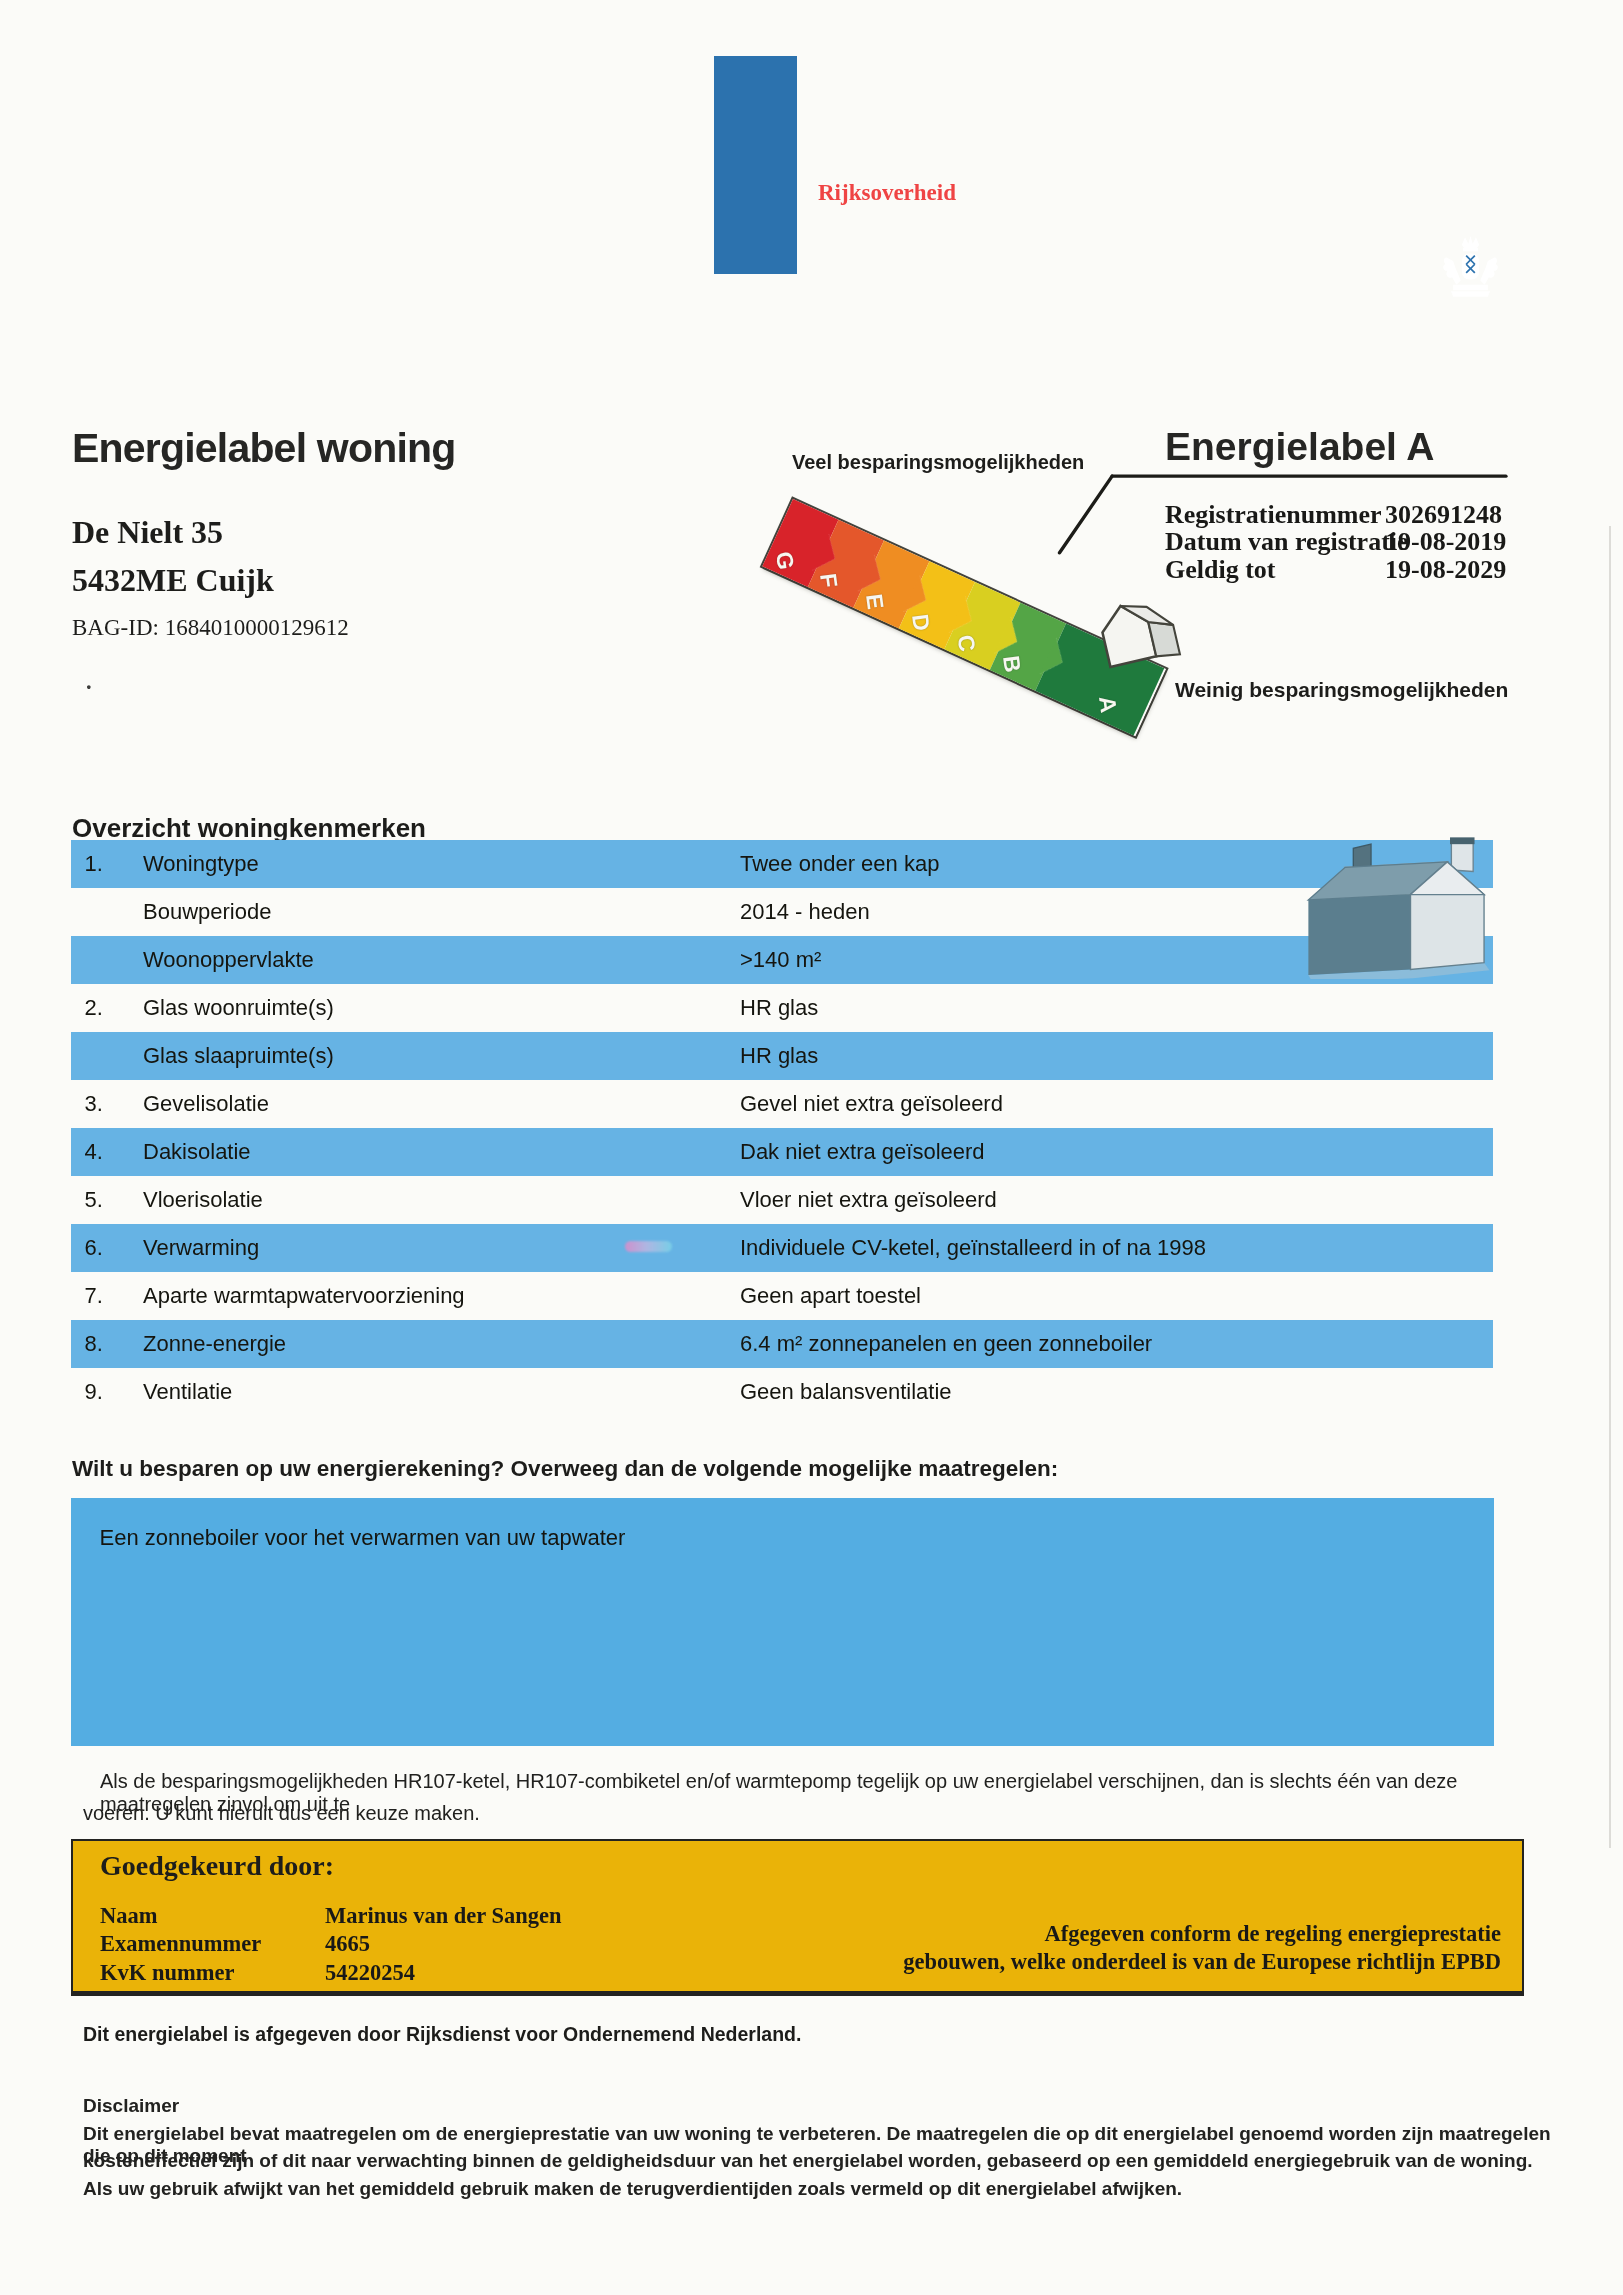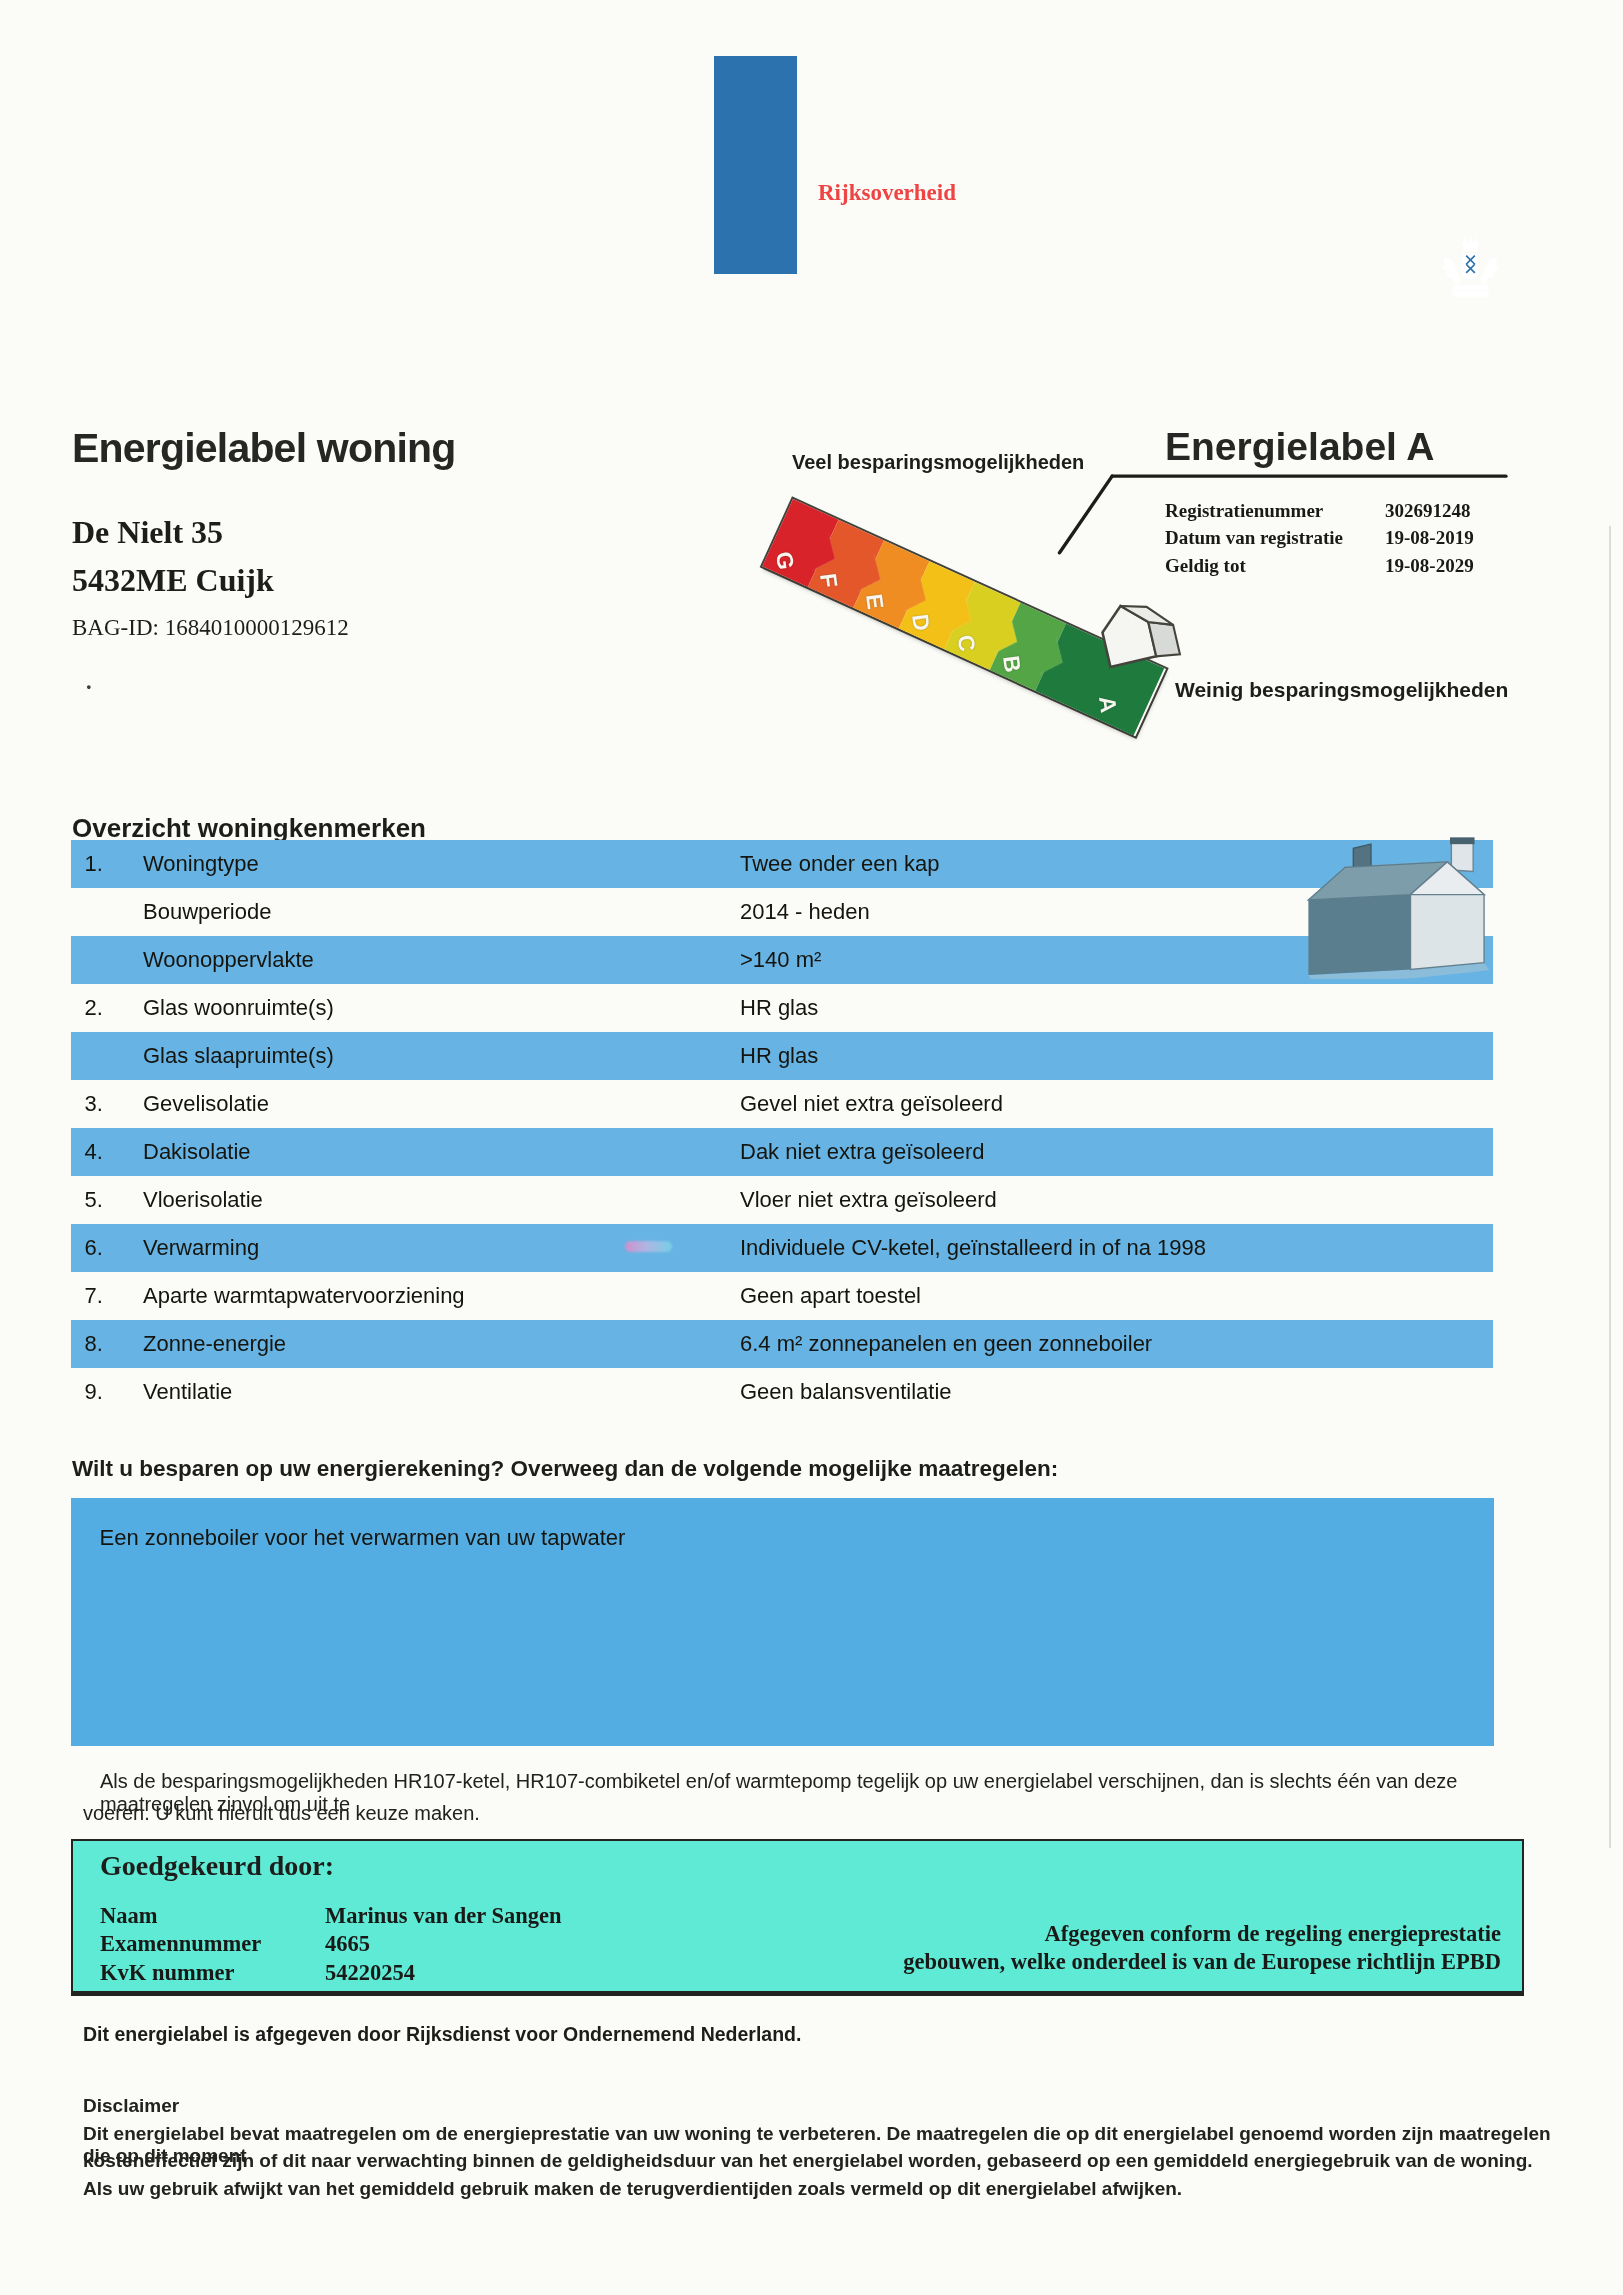--- a/index.html
+++ b/index.html
@@ -19,21 +19,21 @@
   .addr1{left:72px;top:514px;font-size:32px;font-weight:bold;}
   .addr2{left:72px;top:562px;font-size:32px;font-weight:bold;}
   .bagid{left:72px;top:615px;font-size:23px;font-weight:normal;}
   .stray-mark{left:86px;top:669px;font-size:22.5px;font-weight:bold;color:#3c3c3a;}
 
   
   .more-savings{left:792px;top:451px;font-size:20px;font-weight:bold;}
   .label-title{left:1165px;top:425px;font-size:39px;font-weight:bold;color:#262624;}
   .less-savings{left:1175px;top:678px;font-size:21px;font-weight:bold;}
   .reg-row{left:1165px;width:346px;height:25.5px;font-family:"Liberation Serif",serif;
-           font-size:19px;font-weight:bold;color:#191917;}
+           font-size:26px;font-weight:bold;color:#191917;}
   .reg-row .reg-value{position:absolute;left:220px;top:0;}
   .pointer-lines{left:1049px;top:464px;}
 
   
   .ribbon{left:793px;top:499px;width:410px;height:74px;display:flex;
           transform:rotate(24.5deg);transform-origin:0 0;
           outline:2.3px solid rgba(35,35,28,.85);box-shadow:1.5px 2.3px 4.5px rgba(60,60,50,.35);}
   .seg{position:relative;height:100%;width:50px;}
   .seg.wide{width:108px;}
   .seg:not(:last-child)::after{content:"";position:absolute;right:-12.8px;top:50%;
@@ -55,21 +55,21 @@
   .big-house{left:1277px;top:836px;}
 
   
   .measures-heading{left:72px;top:1456px;font-size:22.5px;font-weight:bold;}
   .suggestion-box{left:71px;top:1498px;width:1423px;height:248px;background:var(--panel-blue,#54ade2);}
   .suggestion-text{position:absolute;left:28.6px;top:27px;font-size:22px;color:#15150f;}
   .note-line{left:83px;width:1428px;font-size:20px;font-weight:500;color:#21211f;}
 
   
   .approval-box{left:71px;top:1839px;width:1449px;height:150px;border:2.3px solid #232321;
-                border-bottom-width:5.3px;background:#5eead4;}
+                border-bottom-width:5.3px;background:#eab308;}
   .approval-heading{position:absolute;left:27px;top:9px;font-family:"Liberation Serif",serif;
                     font-size:28px;font-weight:bold;}
   .fld{position:absolute;left:27px;width:676px;font-family:"Liberation Serif",serif;
        font-size:22.5px;font-weight:bold;color:#191917;}
   .fld .fld-value{position:absolute;left:225px;top:0;font-weight:bold;}
   .conform{position:absolute;right:21px;width:676px;text-align:right;
            font-family:"Liberation Serif",serif;font-size:22.5px;font-weight:bold;color:#191917;}
 
   
   .foot-line{left:83px;width:1473px;font-size:19.5px;font-weight:bold;color:#1c1c1a;}

